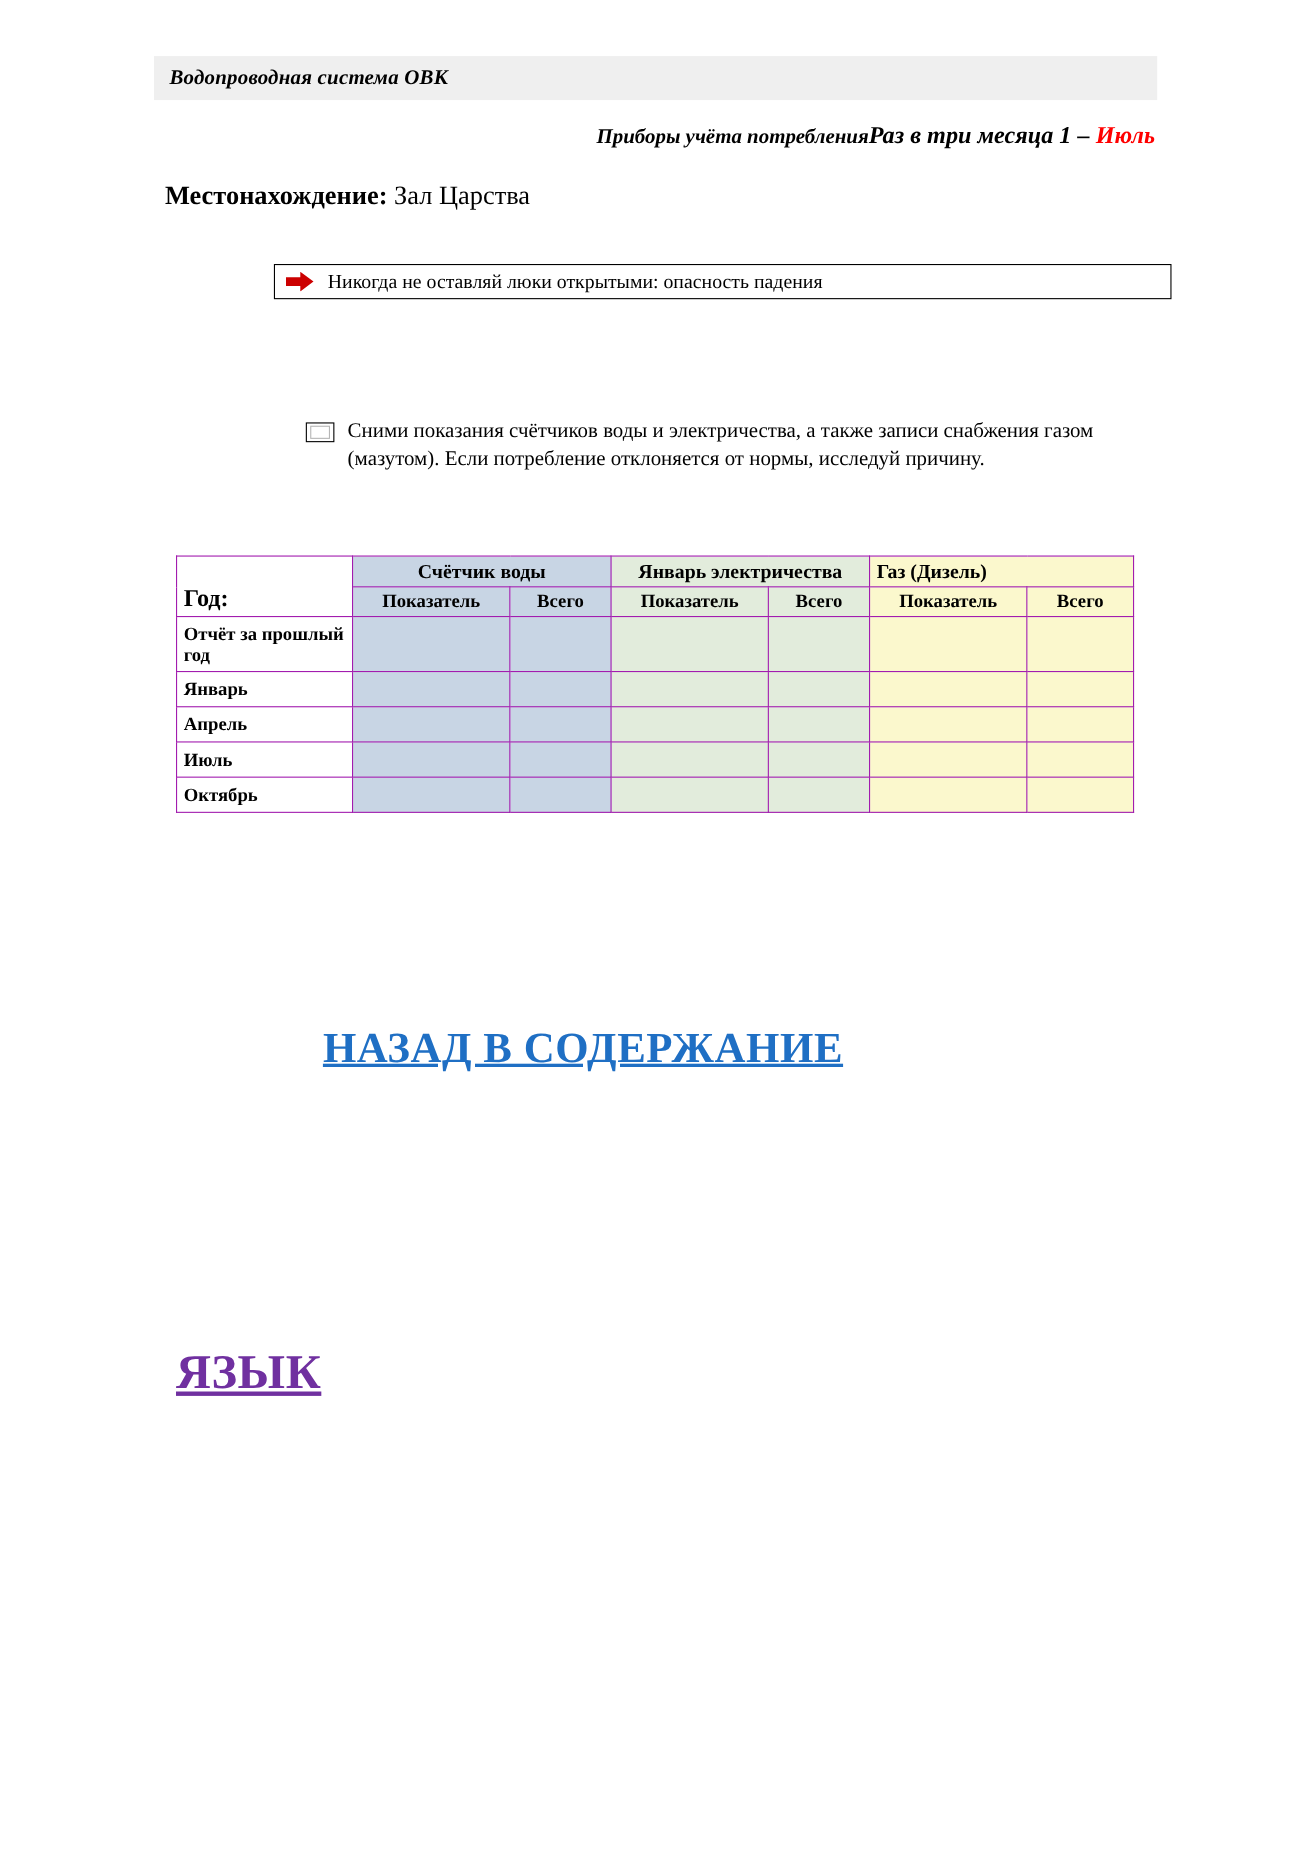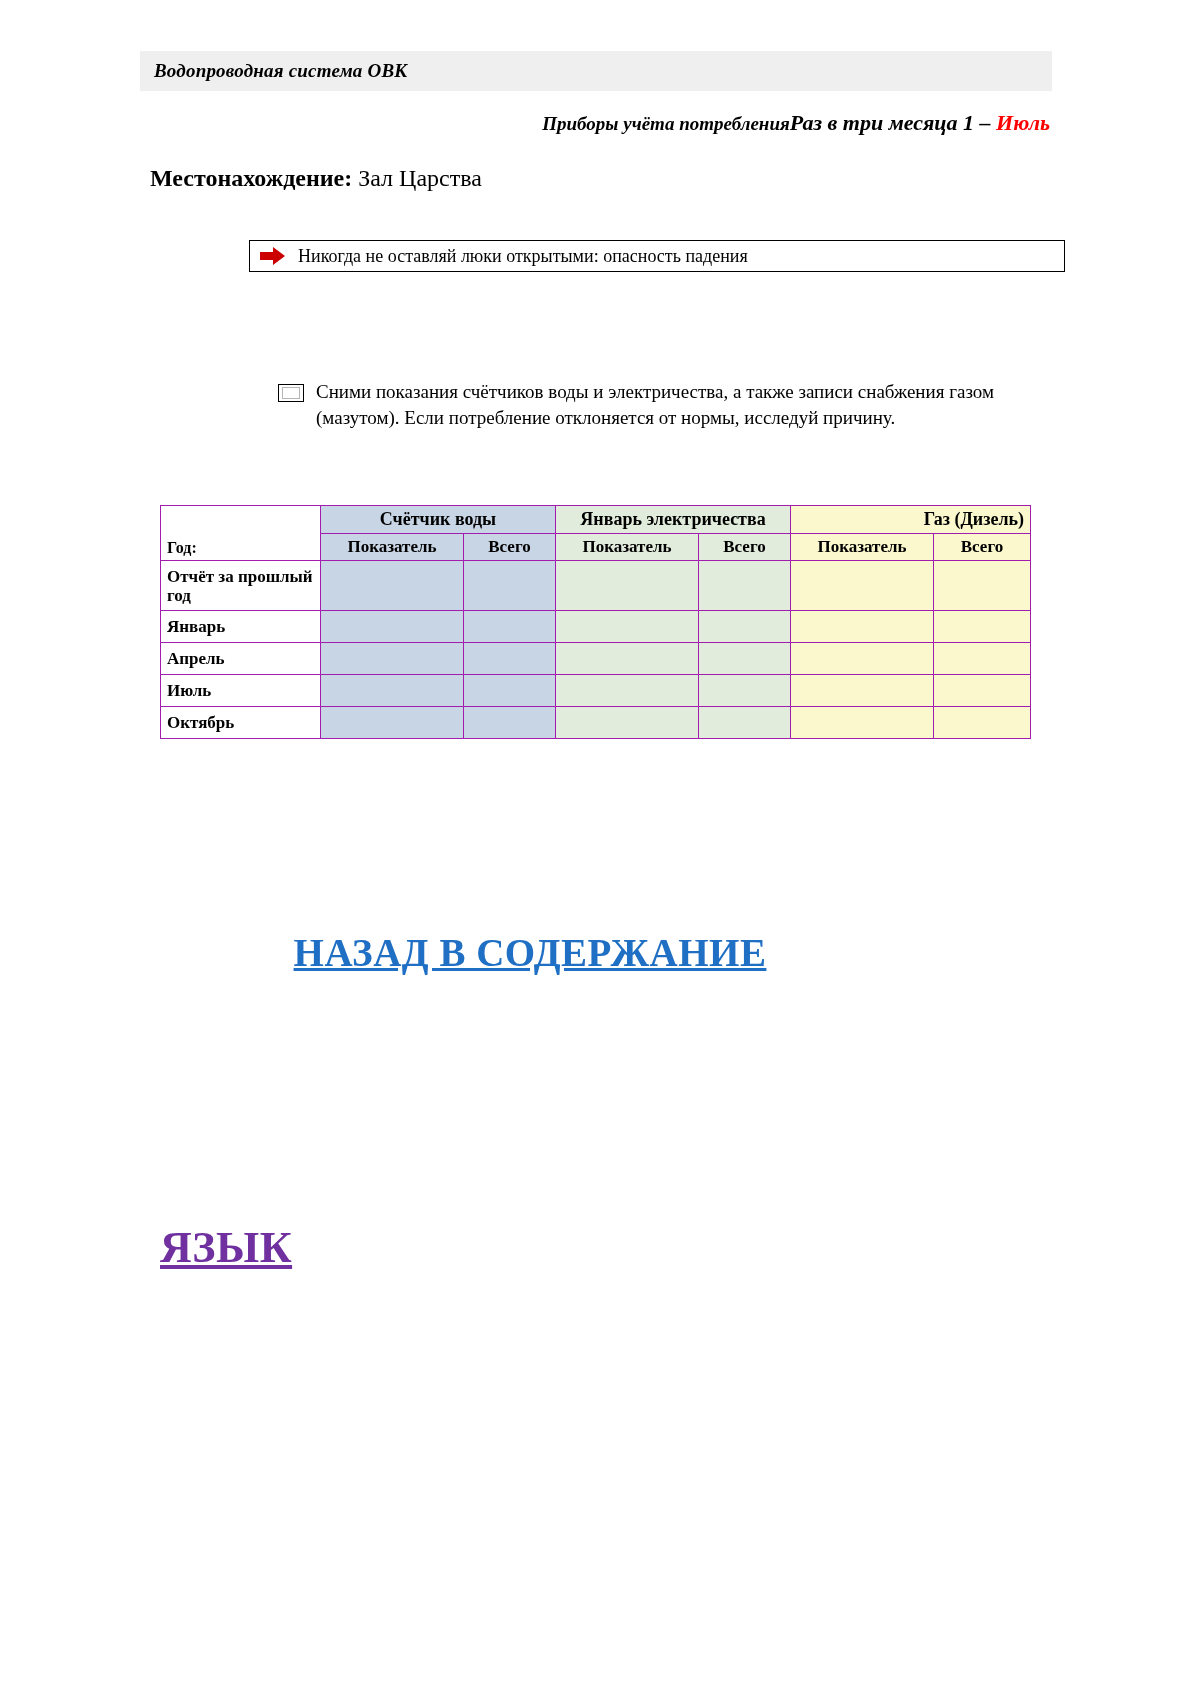--- a/index.html
+++ b/index.html
@@ -174,36 +174,36 @@
   .col-year   { width: 160px; }
   .col-ind    { width: 143px; }
   .col-tot    { width: 92px; }
   .col-ind2   { width: 143px; }
   .col-tot2   { width: 92px; }
   .col-ind3   { width: 143px; }
   .col-tot3   { width: 97px; }
 
   .grp-water { background: #c8d5e4; font-weight: bold; text-align: center; font-size: 18px; }
   .grp-elec  { background: #e2ecdc; font-weight: bold; text-align: center; font-size: 18px; }
-  .grp-gas   { background: #fbf8cd; font-weight: bold; text-align: right; font-size: 18px; }
+  .grp-gas   { background: #fbf8cd; font-weight: bold; text-align: left; font-size: 18px; }
 
   .sub-water { background: #c8d5e4; font-weight: bold; text-align: center; }
   .sub-elec  { background: #e2ecdc; font-weight: bold; text-align: center; }
   .sub-gas   { background: #fbf8cd; font-weight: bold; text-align: center; }
 
   .cell-water { background: #c8d5e4; height: 32px; }
   .cell-elec  { background: #e2ecdc; height: 32px; }
   .cell-gas   { background: #fbf8cd; height: 32px; }
 
   .year-head {
     background: #ffffff;
     font-weight: bold;
     vertical-align: bottom;
     text-align: left;
-    font-size: 16px;
+    font-size: 22px;
   }
   .row-label {
     background: #ffffff;
     font-weight: bold;
     text-align: left;
     font-size: 17px;
     line-height: 19px;
   }
   .tall-row td { height: 50px; }
 

